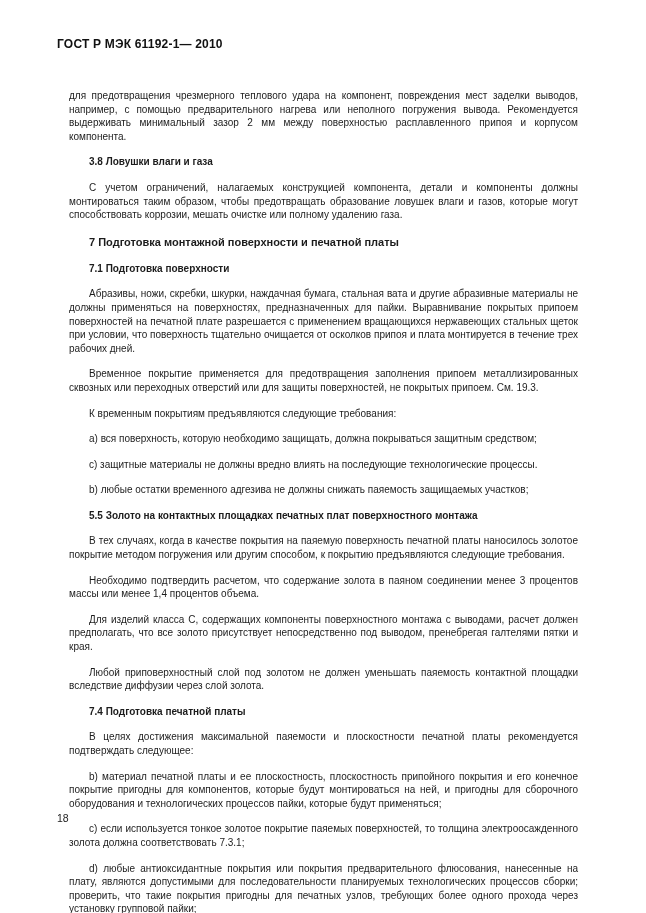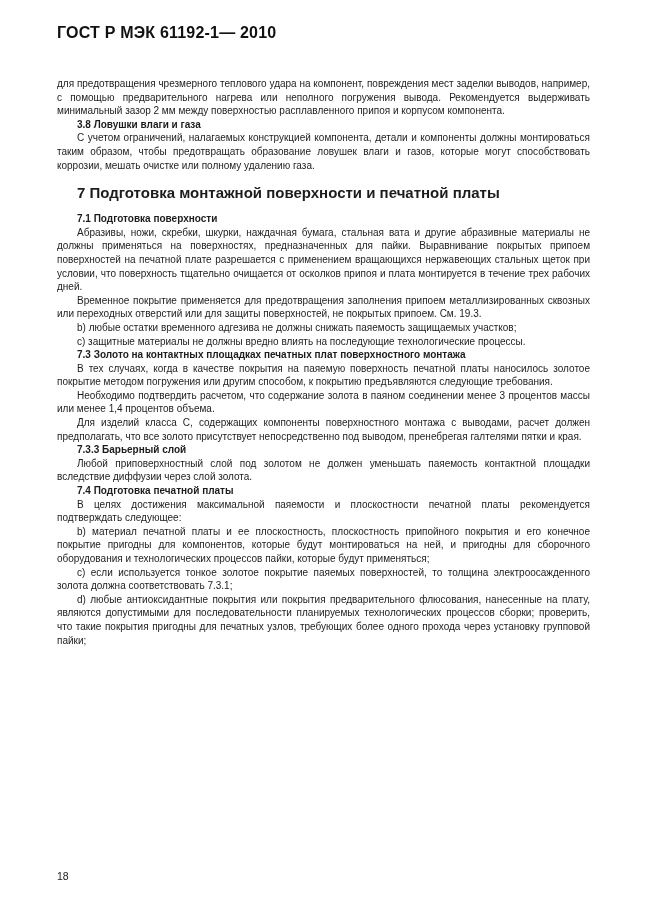--- a/index.html
+++ b/index.html
@@ -12,86 +12,87 @@
     width: 646px;
     height: 913px;
     background: #ffffff;
     font-family: "Liberation Sans", sans-serif;
     color: #1c1c1c;
     overflow: hidden;
     box-sizing: border-box;
   }
   .doc-header {
     position: absolute;
-    top: 24px;
+    top: 37px;
     left: 57px;
-    font-size: 16px;
+    font-size: 12px;
     font-weight: bold;
     letter-spacing: 0.2px;
     color: #111111;
   }
   .doc-body {
     position: absolute;
     top: 77px;
     left: 57px;
     width: 533px;
     font-size: 10px;
     line-height: 13.6px;
     text-align: justify;
     color: #1c1c1c;
   }
   .doc-body p {
-    margin: 0;
+    margin: 12px;
     text-indent: 20px;
   }
   .doc-body p.para-noindent {
     text-indent: 0;
   }
   .doc-body p.heading-sub {
     font-weight: bold;
   }
   .doc-body p.heading-section {
     font-weight: bold;
-    font-size: 15px;
+    font-size: 11px;
     line-height: 15px;
     margin-top: 13px;
     margin-bottom: 12px;
     text-align: left;
     text-indent: 20px;
   }
   .doc-footer {
     position: absolute;
-    top: 870px;
+    top: 812px;
     left: 57px;
     font-size: 10.5px;
     color: #1c1c1c;
   }
 </style>
 </head>
 <body>
 
 <div class="page">
   <div class="doc-header">
     <span>ГОСТ Р МЭК 61192-1— 2010</span>
   </div>
   <div class="doc-body" id="doc-body">
       <p class="para-noindent">для предотвращения чрезмерного теплового удара на компонент, повреждения мест заделки выводов, например, с помощью предварительного нагрева или неполного погружения вывода. Рекомендуется выдерживать минимальный зазор 2 мм между поверхностью расплавленного припоя и корпусом компонента.</p>
       <p class="heading-sub">3.8 Ловушки влаги и газа</p>
       <p class="para">С учетом ограничений, налагаемых конструкцией компонента, детали и компоненты должны монтироваться таким образом, чтобы предотвращать образование ловушек влаги и газов, которые могут способствовать коррозии, мешать очистке или полному удалению газа.</p>
       <p class="heading-section">7 Подготовка монтажной поверхности и печатной платы</p>
       <p class="heading-sub">7.1 Подготовка поверхности</p>
       <p class="para">Абразивы, ножи, скребки, шкурки, наждачная бумага, стальная вата и другие абразивные материалы не должны применяться на поверхностях, предназначенных для пайки. Выравнивание покрытых припоем поверхностей на печатной плате разрешается с применением вращающихся нержавеющих стальных щеток при условии, что поверхность тщательно очищается от осколков припоя и плата монтируется в течение трех рабочих дней.</p>
       <p class="para">Временное покрытие применяется для предотвращения заполнения припоем металлизированных сквозных или переходных отверстий или для защиты поверхностей, не покрытых припоем. См. 19.3.</p>
+      <p class="para">К временным покрытиям предъявляются следующие требования:</p>
+      <p class="para">a) вся поверхность, которую необходимо защищать, должна покрываться защитным средством;</p>
+      <p class="para">c) защитные материалы не должны вредно влиять на последующие технологические процессы.</p>
       <p class="para">b) любые остатки временного адгезива не должны снижать паяемость защищаемых участков;</p>
-      <p class="para">c) защитные материалы не должны вредно влиять на последующие технологические процессы.</p>
-      <p class="heading-sub">7.3 Золото на контактных площадках печатных плат поверхностного монтажа</p>
+      <p class="heading-sub">5.5 Золото на контактных площадках печатных плат поверхностного монтажа</p>
       <p class="para">В тех случаях, когда в качестве покрытия на паяемую поверхность печатной платы наносилось золотое покрытие методом погружения или другим способом, к покрытию предъявляются следующие требования.</p>
       <p class="para">Необходимо подтвердить расчетом, что содержание золота в паяном соединении менее 3 процентов массы или менее 1,4 процентов объема.</p>
       <p class="para">Для изделий класса С, содержащих компоненты поверхностного монтажа с выводами, расчет должен предполагать, что все золото присутствует непосредственно под выводом, пренебрегая галтелями пятки и края.</p>
-      <p class="heading-sub">7.3.3 Барьерный слой</p>
       <p class="para">Любой приповерхностный слой под золотом не должен уменьшать паяемость контактной площадки вследствие диффузии через слой золота.</p>
       <p class="heading-sub">7.4 Подготовка печатной платы</p>
       <p class="para">В целях достижения максимальной паяемости и плоскостности печатной платы рекомендуется подтверждать следующее:</p>
       <p class="para">b) материал печатной платы и ее плоскостность, плоскостность припойного покрытия и его конечное покрытие пригодны для компонентов, которые будут монтироваться на ней, и пригодны для сборочного оборудования и технологических процессов пайки, которые будут применяться;</p>
       <p class="para">c) если используется тонкое золотое покрытие паяемых поверхностей, то толщина электроосажденного золота должна соответствовать 7.3.1;</p>
       <p class="para">d) любые антиоксидантные покрытия или покрытия предварительного флюсования, нанесенные на плату, являются допустимыми для последовательности планируемых технологических процессов сборки; проверить, что такие покрытия пригодны для печатных узлов, требующих более одного прохода через установку групповой пайки;</p>
     </div>
   <div class="doc-footer">18</div>
 </div>
 

